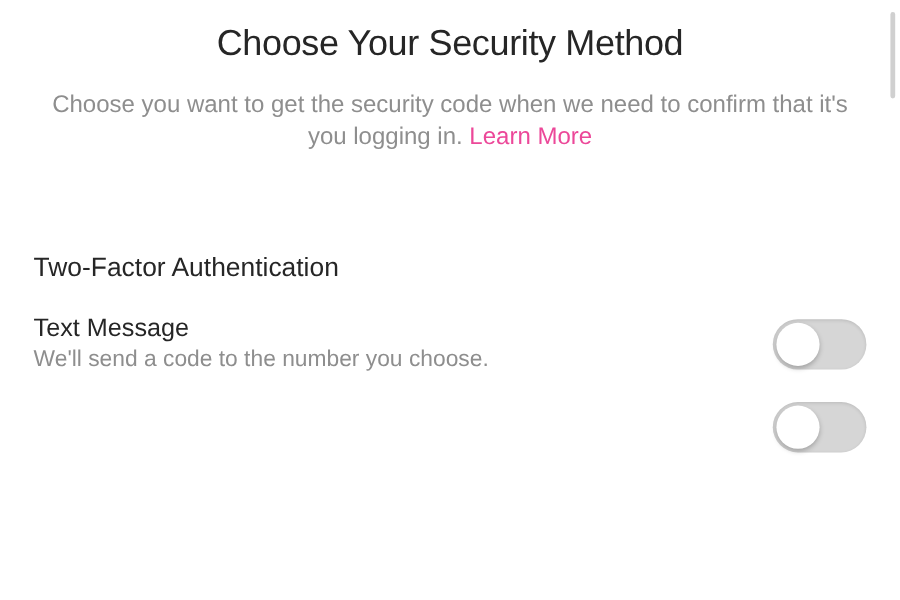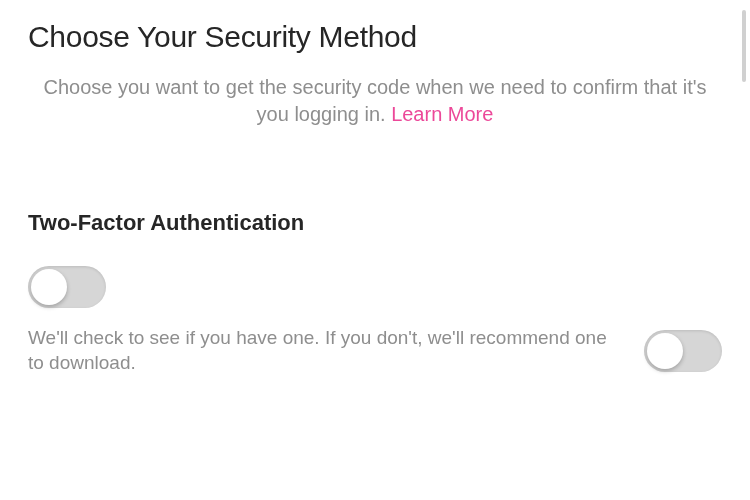--- a/index.html
+++ b/index.html
@@ -7,21 +7,21 @@
       width: 750px;
       height: 500px;
       font-family: -apple-system, BlinkMacSystemFont, 'Segoe UI', Helvetica, Arial, sans-serif;
       font-weight: 300;
       background: #fff;
       color: #262626;
       padding: 20px 28px;
       position: relative;
     }
     .header-title {
-      text-align: left;
+      text-align: center;
       font-size: 30px;
       font-weight: 300;
       letter-spacing: -0.3px;
       margin-bottom: 20px;
       color: #262626;
     }
     .header-desc {
       text-align: center;
       font-size: 20px;
       font-weight: 300;
@@ -30,21 +30,21 @@
       padding: 0 10px;
       margin-bottom: 82px;
     }
     .header-desc a {
       color: #ec4899;
       text-decoration: none;
       cursor: pointer;
     }
     .section-title {
       font-size: 22px;
-      font-weight: 700;
+      font-weight: 400;
       color: #262626;
       margin-bottom: 26px;
     }
     .option-row {
       display: flex;
       align-items: flex-start;
       justify-content: space-between;
       margin-bottom: 18px;
     }
     .option-text { flex: 1; padding-right: 20px; }
@@ -98,25 +98,28 @@
 
 <h1 class="header-title">Choose Your Security Method</h1>
 
 <p class="header-desc">
   <span>Choose you want to get the security code when we need to confirm that it's you logging in. </span><a>Learn More</a>
 </p>
 
 <h2 class="section-title">Two-Factor Authentication</h2>
 
 <div class="option-row">
+  <div class="option-text">
+    <div class="option-title">Text Message</div>
+    <div class="option-desc">We'll send a code to the number you choose.</div>
+  </div>
   <div class="toggle">
     <div class="toggle-knob"></div>
   </div>
 </div>
 
 <div class="option-row">
   <div class="option-text">
-    <div class="option-desc">We'll check to see if you have one. If you don't, we'll recommend one to download.</div>
   </div>
   <div class="toggle">
     <div class="toggle-knob"></div>
   </div>
 </div>
 
 </body></html>

